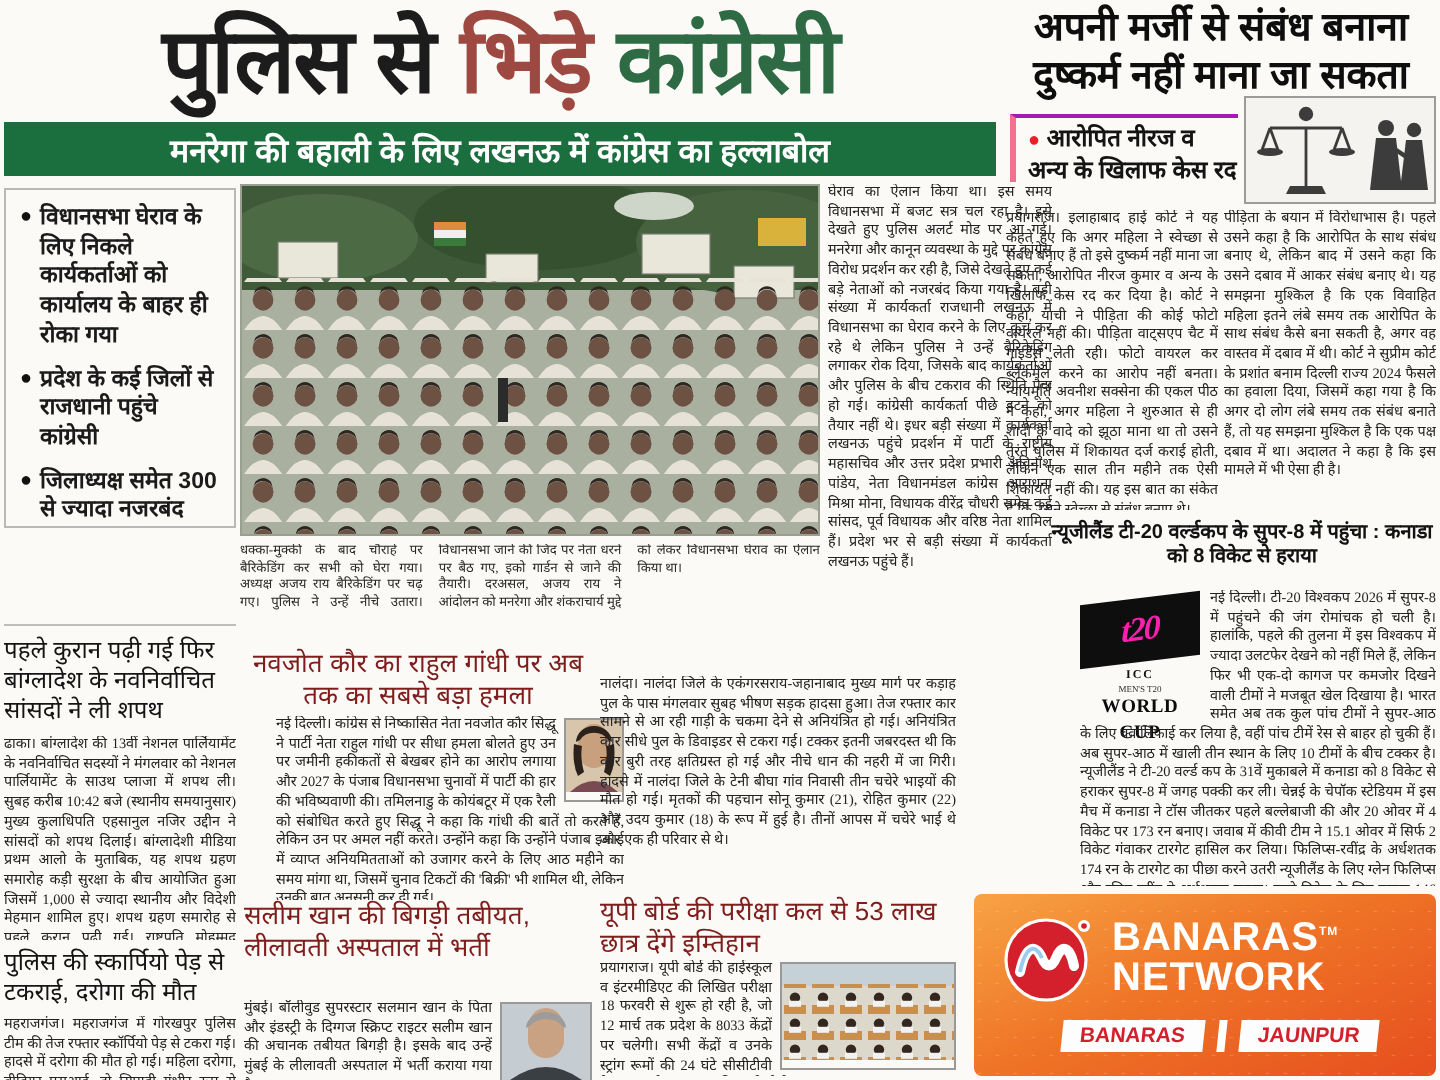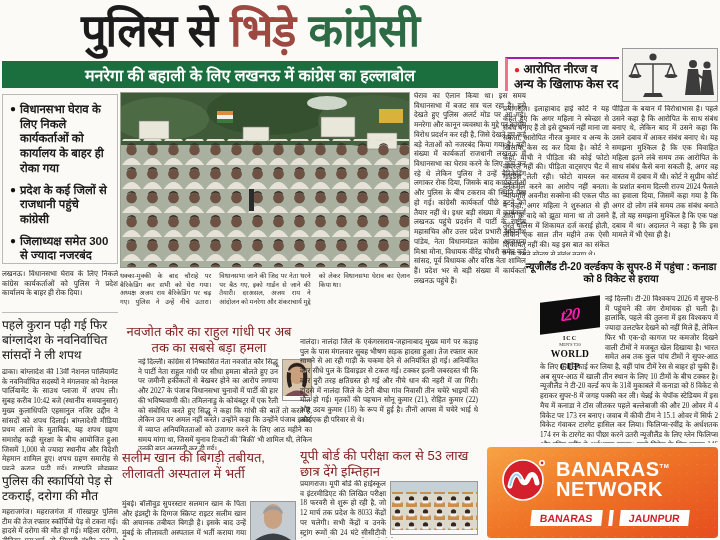--- a/index.html
+++ b/index.html
@@ -107,21 +107,20 @@
     </div>
     <div class="rail-item">
       <span class="rail-dot">●</span>
       <span>प्रदेश के कई जिलों से राजधानी पहुंचे कांग्रेसी</span>
     </div>
     <div class="rail-item">
       <span class="rail-dot">●</span>
       <span>जिलाध्यक्ष समेत 300 से ज्यादा नजरबंद</span>
     </div>
   </div>
-  <div class="abs bodytxt lead-dateline">लखनऊ। विधानसभा घेराव के लिए निकले कांग्रेस कार्यकर्ताओं को पुलिस ने प्रदेश कार्यालय के बाहर ही रोक दिया।</div>
   <div class="abs hr" style="left:2px; top:312px; width:116px;"></div>
 
   <div class="abs photo">
     <svg width="288" height="174" viewBox="0 0 288 174">
       <rect width="288" height="174" fill="#aab0a0"></rect>
       <rect width="288" height="52" fill="#3f5a39"></rect>
       <ellipse cx="40" cy="26" rx="48" ry="22" fill="#4c6a44"></ellipse>
       <ellipse cx="148" cy="18" rx="62" ry="24" fill="#35502f"></ellipse>
       <ellipse cx="252" cy="28" rx="55" ry="26" fill="#46623e"></ellipse>
       <ellipse cx="206" cy="10" rx="20" ry="7" fill="#cdd6c8"></ellipse>
@@ -144,20 +143,21 @@
       </defs>
       <rect y="46" width="288" height="128" fill="url(#crowdp)"></rect>
       <rect y="58" x="10" width="278" height="116" fill="url(#crowdp)" opacity="0.92"></rect>
       <rect x="128" y="96" width="5" height="22" fill="#2b2b2b"></rect>
     </svg>
   </div>
   <div class="abs caption">धक्का-मुक्की के बाद चौराहे पर बैरिकेडिंग कर सभी को घेरा गया। अध्यक्ष अजय राय बैरिकेडिंग पर चढ़ गए। पुलिस ने उन्हें नीचे उतारा। विधानसभा जाने की जिद पर नेता धरने पर बैठ गए, इको गार्डन से जाने की तैयारी। दरअसल, अजय राय ने आंदोलन को मनरेगा और शंकराचार्य मुद्दे को लेकर विधानसभा घेराव का ऐलान किया था।</div>
 
   <div class="abs bodytxt leadcol">घेराव का ऐलान किया था। इस समय विधानसभा में बजट सत्र चल रहा है। इसे देखते हुए पुलिस अलर्ट मोड पर आ गई। मनरेगा और कानून व्यवस्था के मुद्दे पर कांग्रेस विरोध प्रदर्शन कर रही है, जिसे देखते हुए कई बड़े नेताओं को नजरबंद किया गया है। बड़ी संख्या में कार्यकर्ता राजधानी लखनऊ में विधानसभा का घेराव करने के लिए कूच कर रहे थे लेकिन पुलिस ने उन्हें बैरिकेडिंग लगाकर रोक दिया, जिसके बाद कार्यकर्ताओं और पुलिस के बीच टकराव की स्थिति पैदा हो गई। कांग्रेसी कार्यकर्ता पीछे हटने को तैयार नहीं थे। इधर बड़ी संख्या में कार्यकर्ता लखनऊ पहुंचे प्रदर्शन में पार्टी के राष्ट्रीय महासचिव और उत्तर प्रदेश प्रभारी अविनाश पांडेय, नेता विधानमंडल कांग्रेस आराधना मिश्रा मोना, विधायक वीरेंद्र चौधरी समेत कई सांसद, पूर्व विधायक और वरिष्ठ नेता शामिल हैं। प्रदेश भर से बड़ी संख्या में कार्यकर्ता लखनऊ पहुंचे हैं।</div>
 
+  <div class="abs court-title">अपनी मर्जी से संबंध बनाना दुष्कर्म नहीं माना जा सकता</div>
   <div class="abs court-sub">
     <span class="dot">●</span>
     <span>आरोपित नीरज व अन्य के खिलाफ केस रद</span>
   </div>
   <div class="abs justice">
     <svg width="94" height="52" viewBox="0 0 94 52">
       <g stroke="#3c3c3c" stroke-width="1.4" fill="none">
         <line x1="12" y1="15" x2="48" y2="15"></line>
         <line x1="30" y1="15" x2="30" y2="44"></line>
         <line x1="12" y1="15" x2="8" y2="26"></line>

